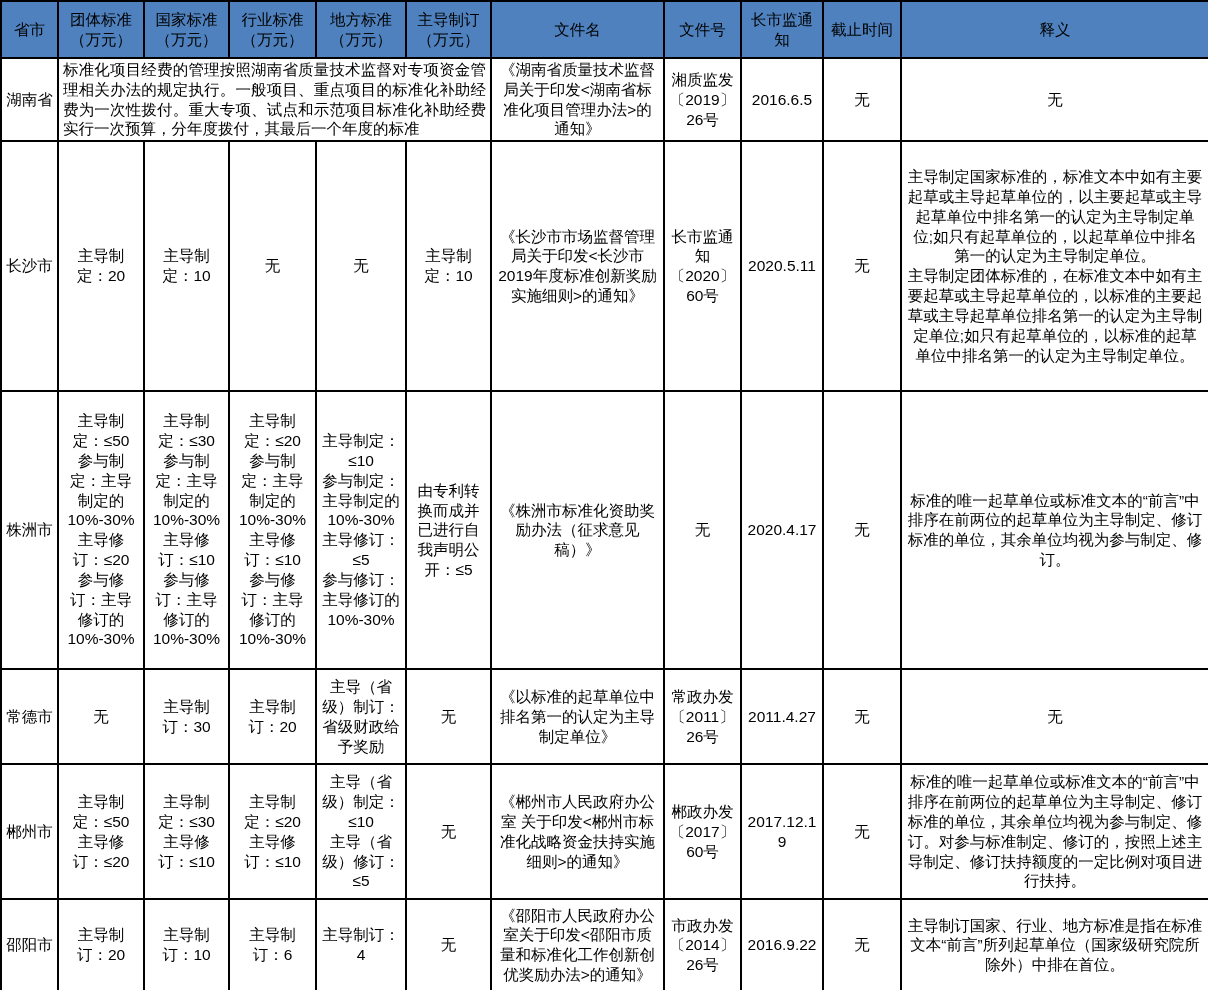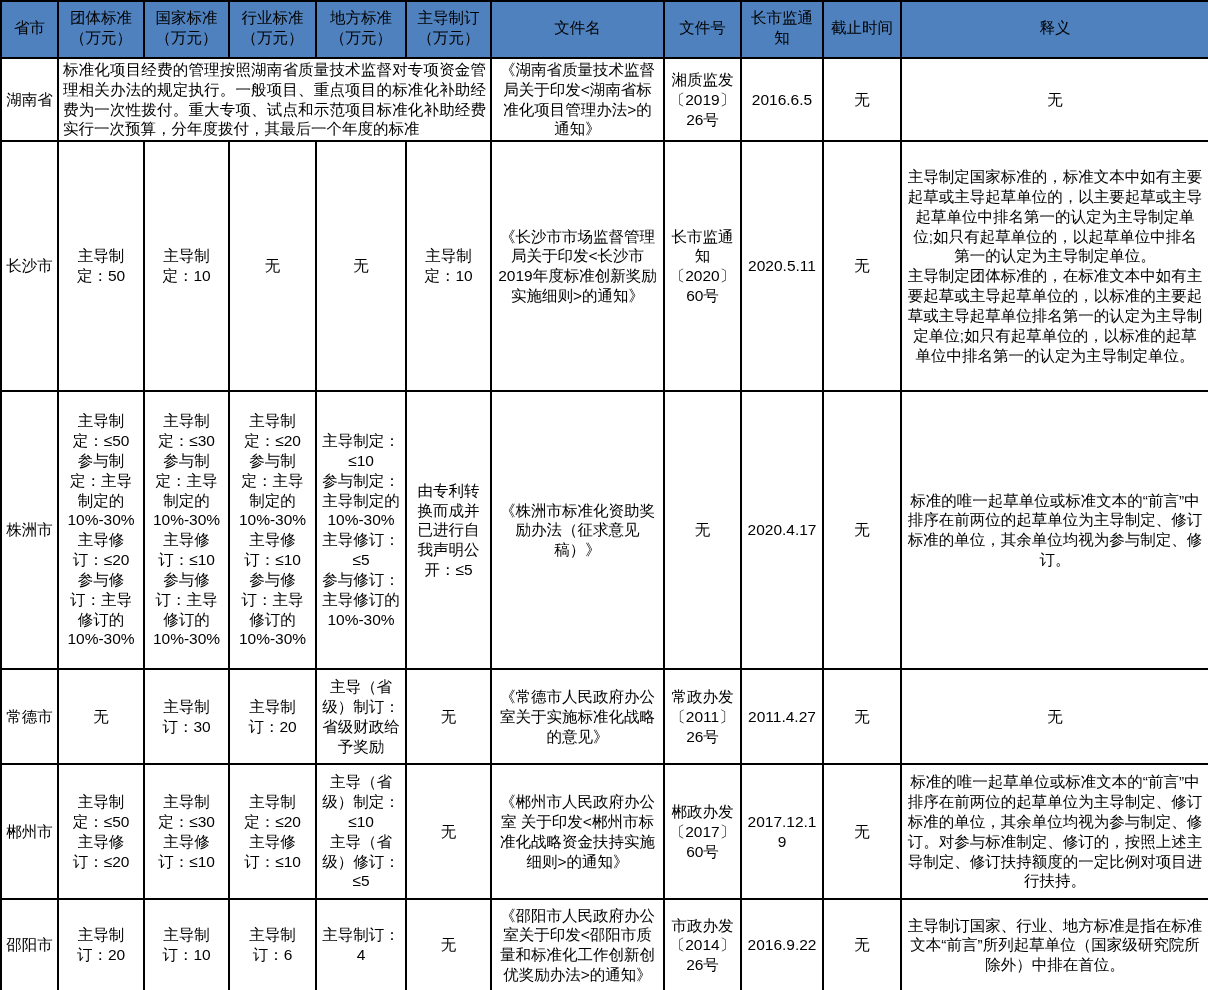--- a/index.html
+++ b/index.html
@@ -22,21 +22,21 @@
     white-space: pre-line;
     font-size: 15.5px;
     line-height: 1.28;
     overflow: hidden;
     font-weight: normal;
   }
   .std-table th {
     background: #4E81BD;
   }
   
-  tr.r-head { height: 57px; font-family: Liberation Mono, monospace; }
+  tr.r-head { height: 57px; }
   tr.r0 { height: 83px; }
   tr.r1 { height: 250px; }
   tr.r2 { height: 278px; }
   tr.r3 { height: 95px; }
   tr.r4 { height: 135px; }
   tr.r5 { height: 92px; }
   
   td.note-cell {
     text-align: justify;
     vertical-align: top;
@@ -89,21 +89,21 @@
     <td colspan="5" class="note-cell">标准化项目经费的管理按照湖南省质量技术监督对专项资金管理相关办法的规定执行。一般项目、重点项目的标准化补助经费为一次性拨付。重大专项、试点和示范项目标准化补助经费实行一次预算，分年度拨付，其最后一个年度的标准</td>
     <td>《湖南省质量技术监督局关于印发&lt;湖南省标准化项目管理办法&gt;的通知》</td>
     <td>湘质监发〔2019〕26号</td>
     <td class="date-cell">2016.6.5</td>
     <td>无</td>
     <td>无</td>
   </tr>
 
   <tr class="r1">
     <td>长沙市</td>
-    <td>主导制定：50</td>
+    <td>主导制定：20</td>
     <td>主导制定：10</td>
     <td>无</td>
     <td>无</td>
     <td>主导制定：10</td>
     <td>《长沙市市场监督管理局关于印发&lt;长沙市2019年度标准创新奖励实施细则&gt;的通知》</td>
     <td>长市监通知〔2020〕60号</td>
     <td class="date-cell">2020.5.11</td>
     <td>无</td>
     <td>主导制定国家标准的，标准文本中如有主要起草或主导起草单位的，以主要起草或主导起草单位中排名第一的认定为主导制定单位;如只有起草单位的，以起草单位中排名第一的认定为主导制定单位。
 主导制定团体标准的，在标准文本中如有主要起草或主导起草单位的，以标准的主要起草或主导起草单位排名第一的认定为主导制定单位;如只有起草单位的，以标准的起草单位中排名第一的认定为主导制定单位。</td>
@@ -135,21 +135,21 @@
     <td>标准的唯一起草单位或标准文本的“前言”中排序在前两位的起草单位为主导制定、修订标准的单位，其余单位均视为参与制定、修订。</td>
   </tr>
 
   <tr class="r3">
     <td>常德市</td>
     <td>无</td>
     <td>主导制订：30</td>
     <td>主导制订：20</td>
     <td>主导（省级）制订：省级财政给予奖励</td>
     <td>无</td>
-    <td>《常德市人民政府办公室关于实施标准化战略的意见》</td>
+    <td>《以标准的起草单位中排名第一的认定为主导制定单位》</td>
     <td>常政办发〔2011〕26号</td>
     <td class="date-cell">2011.4.27</td>
     <td>无</td>
     <td>无</td>
   </tr>
 
   <tr class="r4">
     <td>郴州市</td>
     <td>主导制定：≤50
 主导修订：≤20</td>

